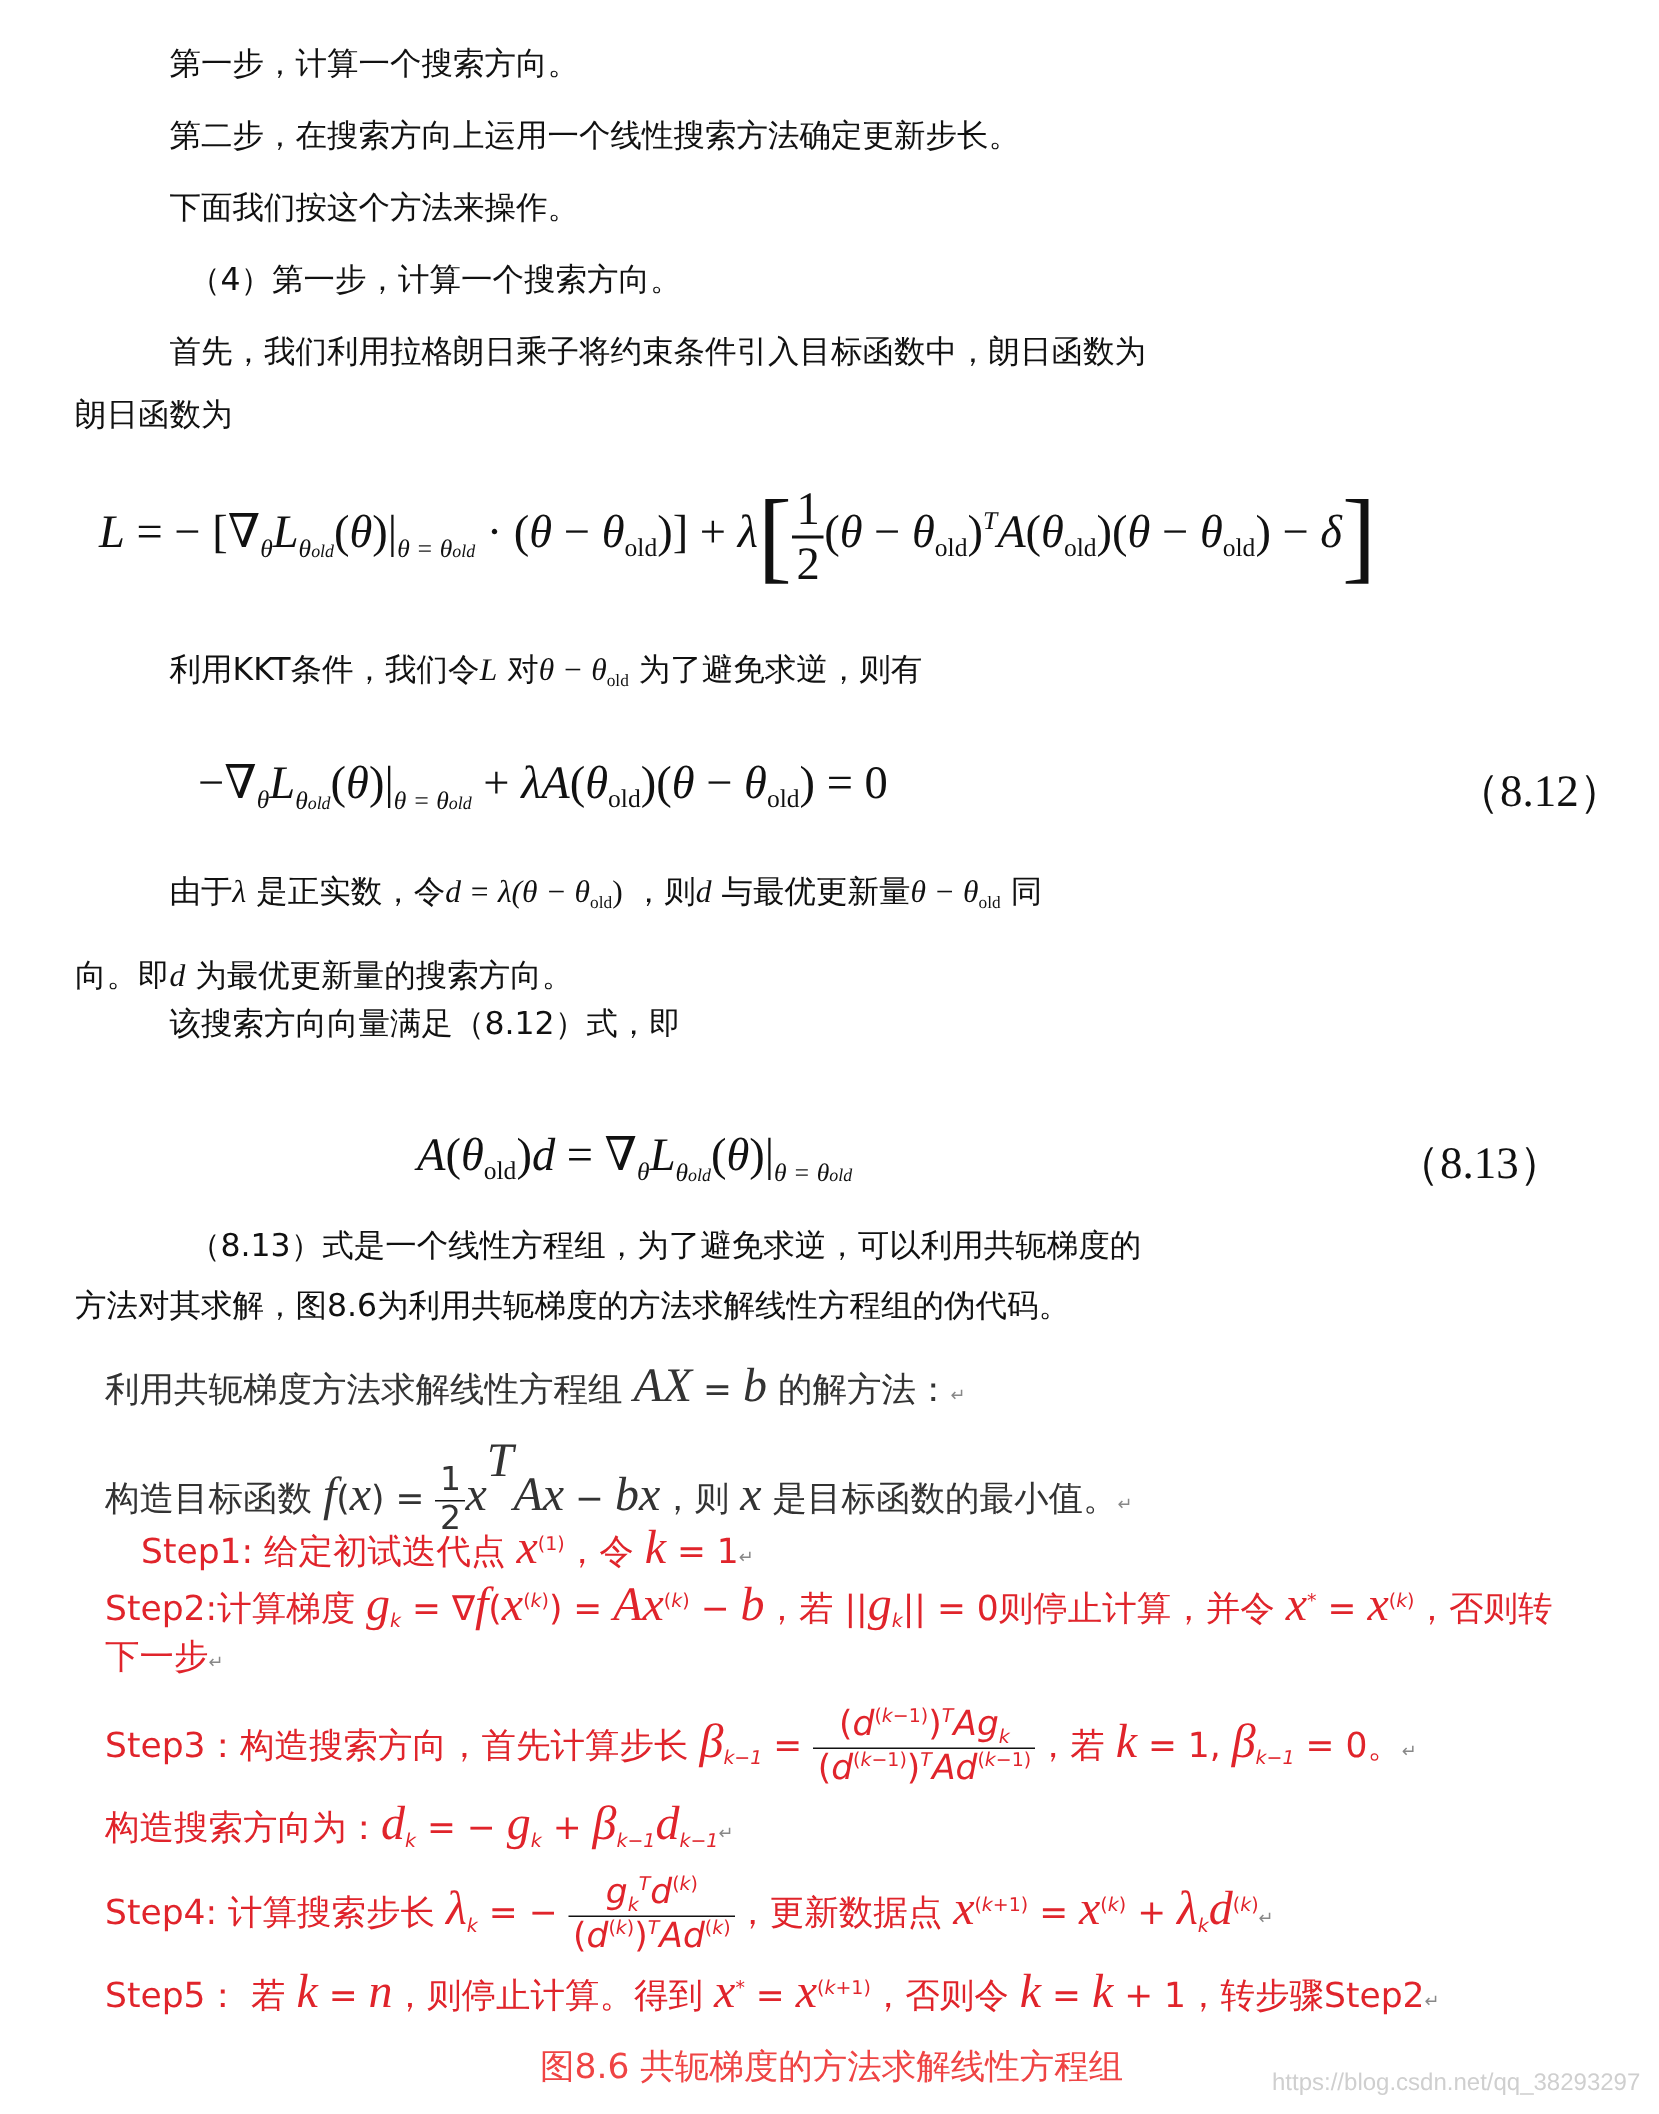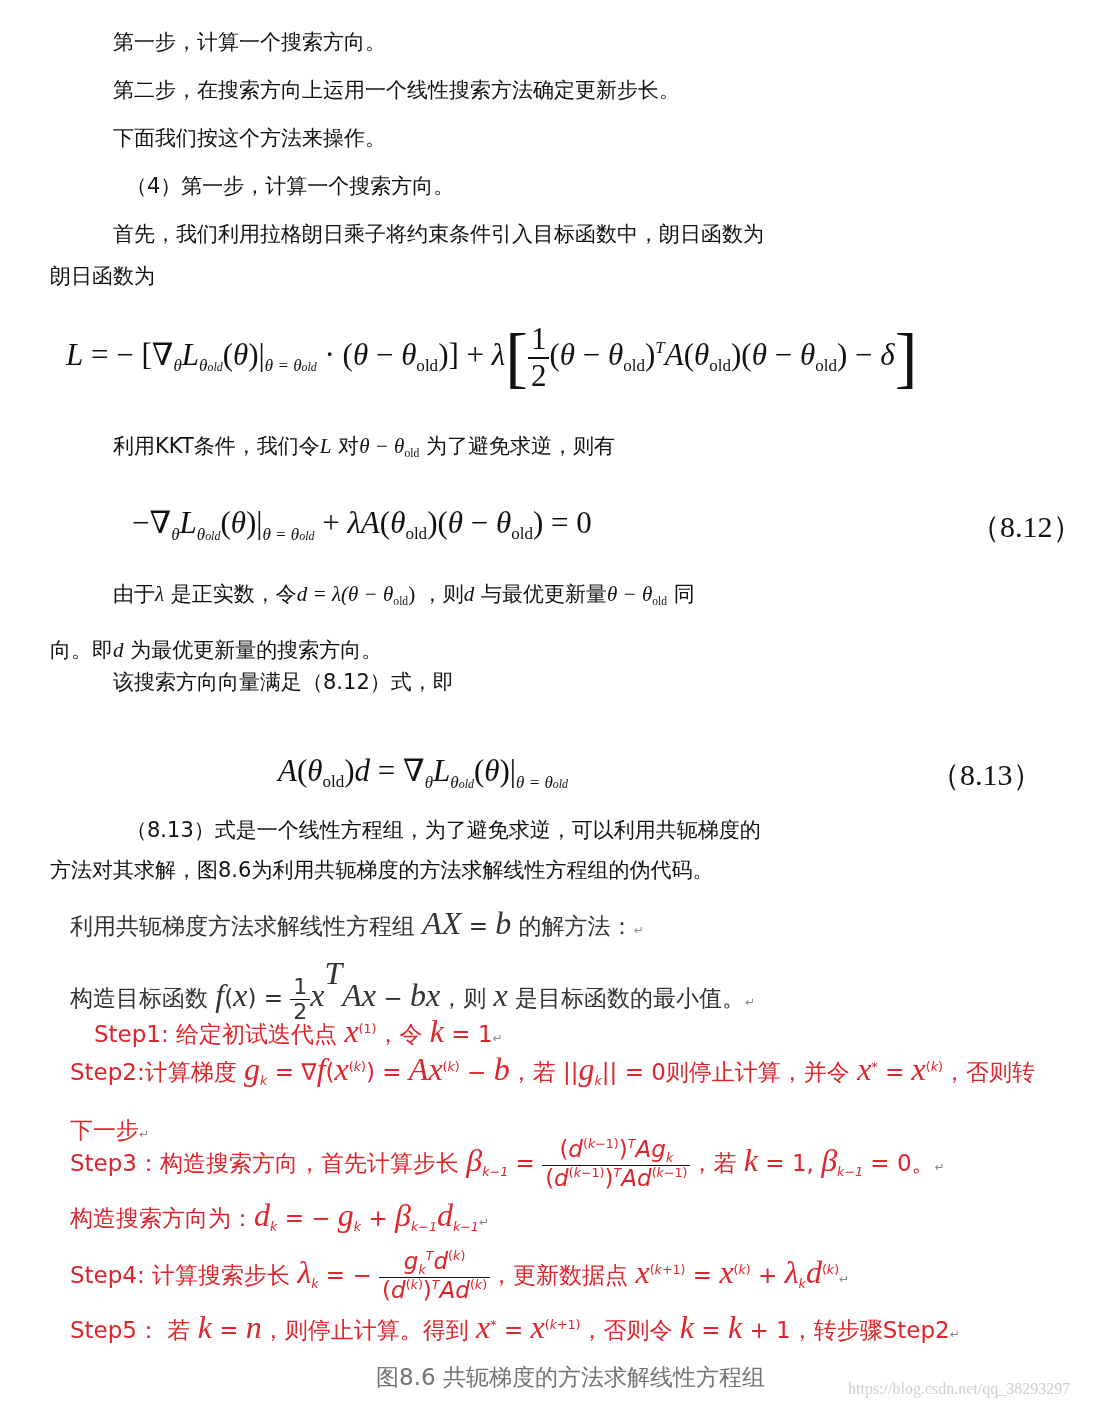--- a/index.html
+++ b/index.html
@@ -14,22 +14,22 @@
   .sup { font-size:0.55em; vertical-align:0.7em; }
   .frac { display:inline-block; vertical-align:middle; text-align:center; }
   .frac .num { display:block; border-bottom:2px solid #111; padding:0 3px; line-height:1.1; }
   .frac .den { display:block; line-height:1.1; padding:0 3px; }
   .bigbr { font-size:2.2em; font-weight:100; vertical-align:middle; font-style:normal; }
   .eqno { position:absolute; font-family:"Liberation Serif", serif; font-size:30px; }
   .pc { position:absolute; white-space:nowrap; font-size:23px; line-height:30px; color:#333; }
   .pc.red { color:#e0242b; }
   .pc .m { font-size:32px; }
   .ret { font-size:12px; color:#888; }
-  .caption { position:absolute; left:376px; top:1362px; font-size:23px; color:#737373; }
-  .watermark { position:absolute; left:848px; top:1380px; font-size:16px; color:#cfcfcf; font-family:Liberation Serif, serif; }
+  .caption { position:absolute; left:360px; top:1362px; font-size:23px; color:#ef4444; }
+  .watermark { position:absolute; left:848px; top:1380px; font-size:16px; color:#cfcfcf; font-family:Liberation Sans, sans-serif; }
 </style>
 </head>
 <body>
 
 <div class="line" style="left:113px;top:24px;">第一步，计算一个搜索方向。</div>
 <div class="line" style="left:113px;top:72px;">第二步，在搜索方向上运用一个线性搜索方法确定更新步长。</div>
 <div class="line" style="left:113px;top:120px;">下面我们按这个方法来操作。</div>
 <div class="line" style="left:126px;top:168px;">（4）第一步，计算一个搜索方向。</div>
 <div class="line" style="left:113px;top:216px;">首先，我们利用拉格朗日乘子将约束条件引入目标函数中，朗日函数为</div>
 <div class="line" style="left:50px;top:258px;">朗日函数为</div>
@@ -63,21 +63,21 @@
 <div class="line" style="left:126px;top:812px;">（8.13）式是一个线性方程组，为了避免求逆，可以利用共轭梯度的</div>
 <div class="line" style="left:50px;top:852px;">方法对其求解，图8.6为利用共轭梯度的方法求解线性方程组的伪代码。</div>
 
 <div class="pc" style="left:70px;top:908px;">利用共轭梯度方法求解线性方程组 <span class="m">AX</span> = <span class="m">b</span> 的解方法：<span class="ret">↵</span></div>
 
 <div class="pc" style="left:70px;top:958px;">构造目标函数 <span class="m">f</span>(<span class="m">x</span>) = <span class="frac" style="font-size:22px;"><span class="num" style="border-bottom-width:1.5px;">1</span><span class="den">2</span></span><span class="m">x</span><span class="sup m">T</span><span class="m">Ax</span> − <span class="m">bx</span>，则 <span class="m">x</span> 是目标函数的最小值。<span class="ret">↵</span></div>
 
 <div class="pc red" style="left:70px;top:1014px;margin-left:24px;">Step1: 给定初试迭代点 <span class="m">x</span><span class="sup">(1)</span>，令 <span class="m">k</span> = 1<span class="ret">↵</span></div>
 
 <div class="pc red" style="left:70px;top:1052px;">Step2:计算梯度 <span class="m">g</span><span class="subi">k</span> = ∇<span class="m">f</span>(<span class="m">x</span><span class="sup">(<i>k</i>)</span>) = <span class="m">Ax</span><span class="sup">(<i>k</i>)</span> − <span class="m">b</span>，若 ||<span class="m">g</span><span class="subi">k</span>|| = 0则停止计算，并令 <span class="m">x</span><span class="sup">*</span> = <span class="m">x</span><span class="sup">(<i>k</i>)</span>，否则转</div>
-<div class="pc red" style="left:70px;top:1090px;margin-top:25px;">下一步<span class="ret">↵</span></div>
+<div class="pc red" style="left:70px;top:1090px;">下一步<span class="ret">↵</span></div>
 
 <div class="pc red" style="left:70px;top:1128px;height:64px;line-height:64px;">Step3：构造搜索方向，首先计算步长 <span class="m">β</span><span class="subi">k−1</span> = <span class="frac" style="line-height:30px;"><span class="num" style="border-bottom-width:1.5px;">(<i>d</i><span class="sup">(<i>k</i>−1)</span>)<span class="sup"><i>T</i></span><i>Ag</i><span class="subi">k</span></span><span class="den">(<i>d</i><span class="sup">(<i>k</i>−1)</span>)<span class="sup"><i>T</i></span><i>Ad</i><span class="sup">(<i>k</i>−1)</span></span></span>，若 <span class="m">k</span> = 1, <span class="m">β</span><span class="subi">k−1</span> = 0。<span class="ret">↵</span></div>
 
 <div class="pc red" style="left:70px;top:1200px;">构造搜索方向为：<span class="m">d</span><span class="subi">k</span> = − <span class="m">g</span><span class="subi">k</span> + <span class="m">β</span><span class="subi">k−1</span><span class="m">d</span><span class="subi">k−1</span><span class="ret">↵</span></div>
 
 <div class="pc red" style="left:70px;top:1238px;height:64px;line-height:64px;">Step4: 计算搜索步长 <span class="m">λ</span><span class="subi">k</span> = − <span class="frac" style="line-height:30px;"><span class="num" style="border-bottom-width:1.5px;"><i>g</i><span class="subi">k</span><span class="sup"><i>T</i></span><i>d</i><span class="sup">(<i>k</i>)</span></span><span class="den">(<i>d</i><span class="sup">(<i>k</i>)</span>)<span class="sup"><i>T</i></span><i>Ad</i><span class="sup">(<i>k</i>)</span></span></span>，更新数据点 <span class="m">x</span><span class="sup">(<i>k</i>+1)</span> = <span class="m">x</span><span class="sup">(<i>k</i>)</span> + <span class="m">λ</span><span class="subi">k</span><span class="m">d</span><span class="sup">(<i>k</i>)</span><span class="ret">↵</span></div>
 
 <div class="pc red" style="left:70px;top:1310px;">Step5： 若 <span class="m">k</span> = <span class="m">n</span>，则停止计算。得到 <span class="m">x</span><span class="sup">*</span> = <span class="m">x</span><span class="sup">(<i>k</i>+1)</span>，否则令 <span class="m">k</span> = <span class="m">k</span> + 1，转步骤Step2<span class="ret">↵</span></div>
 
 <div class="caption">图8.6 共轭梯度的方法求解线性方程组</div>

